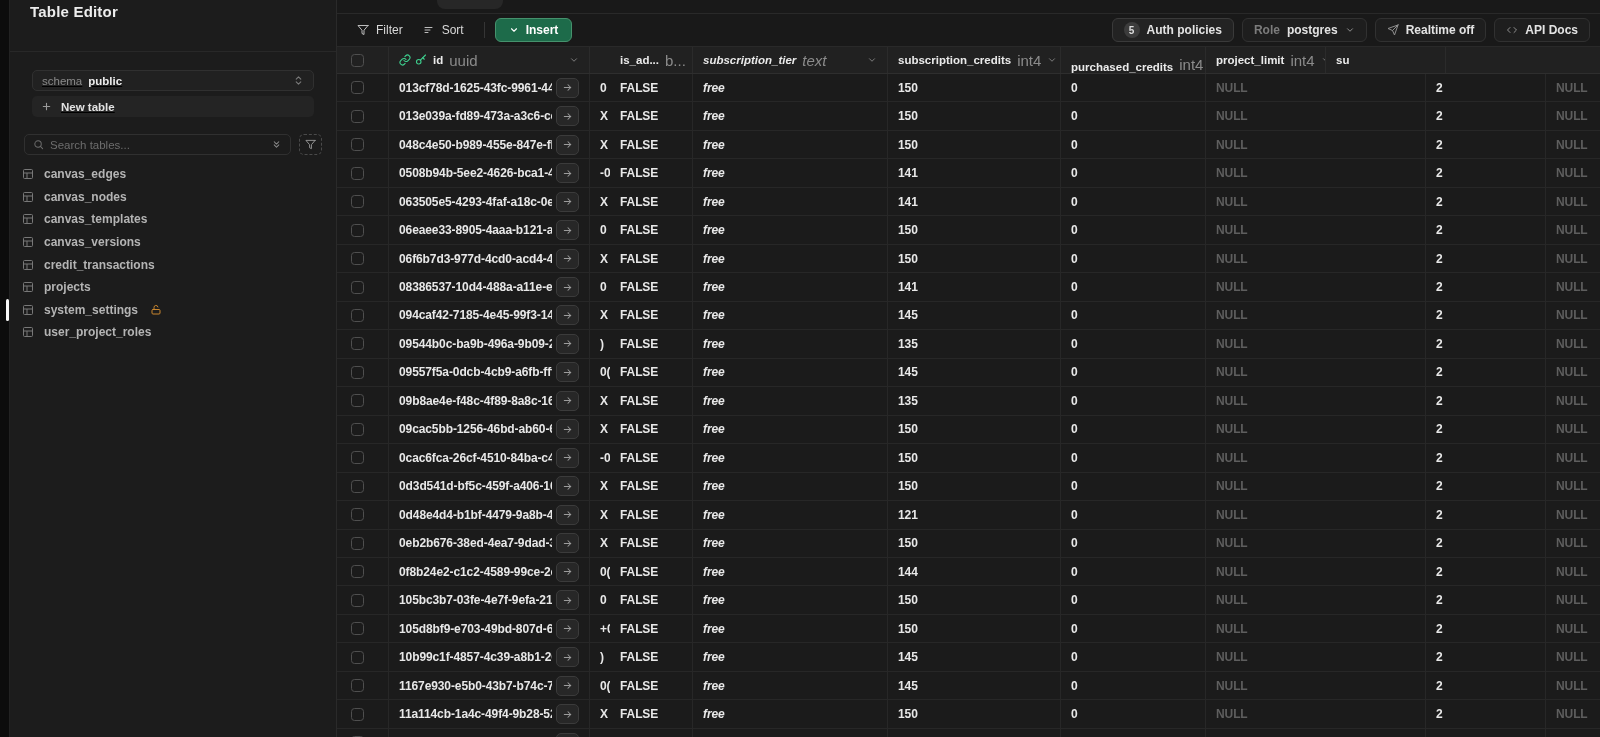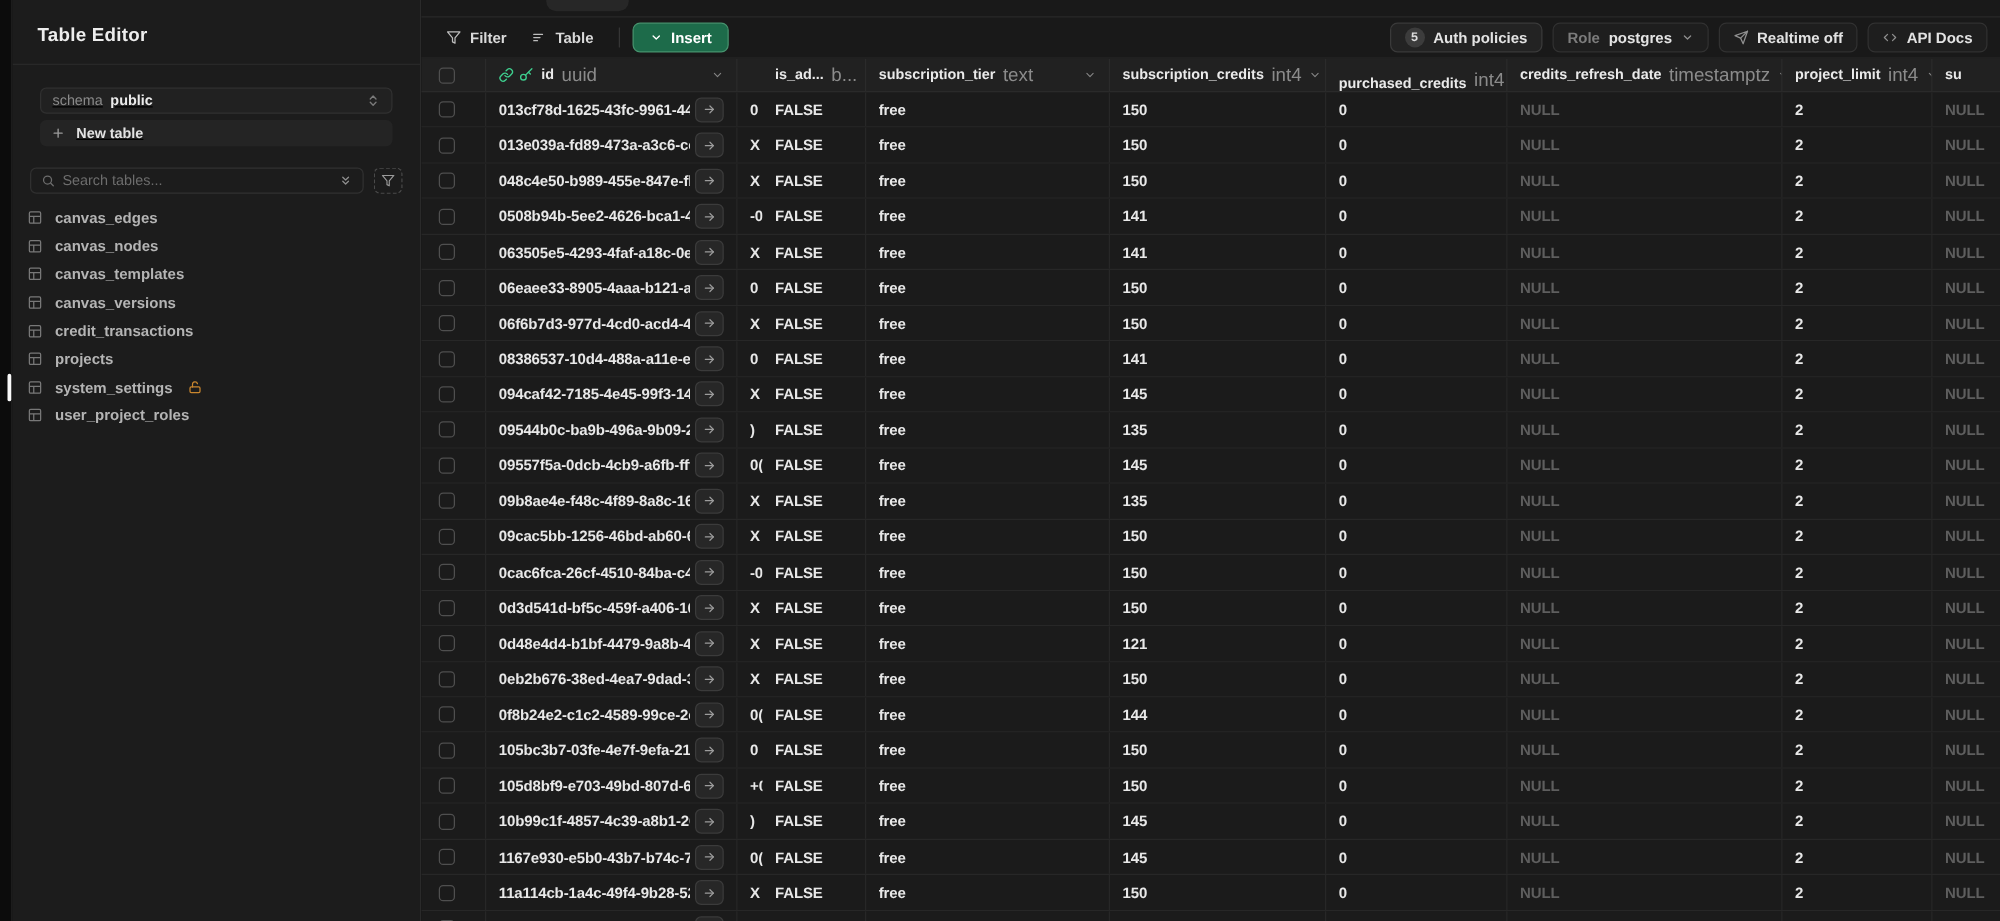--- a/index.html
+++ b/index.html
@@ -8,21 +8,21 @@
   svg { display:block; }
 
   .app { display:flex; width:1600px; height:737px; }
 
   
   .rail { width:10px; flex:none; background:#0c0c0c; border-right:1px solid #222; position:relative; }
   .rail-active-bar { position:absolute; right:0; top:299px; width:3px; height:22px; background:#fafafa; border-radius:2px; }
 
   
   .sidebar { width:327px; flex:none; background:#1c1c1c; border-right:1px solid #2a2a2a; display:flex; flex-direction:column; }
-  .sb-header { height:52px; flex:none; border-bottom:1px solid #282828; display:flex; align-items:flex-end; padding:14px 20px; }
+  .sb-header { height:52px; flex:none; border-bottom:1px solid #282828; display:flex; align-items:flex-start; padding:3px 20px; }
   .sb-title { font-size:15px; font-weight:700; color:#ededed; letter-spacing:.2px; }
   .sb-controls { padding:18px 22px 0;text-decoration:underline; }
   .schema-select { display:flex; align-items:center; gap:6px; background:#212121; border:1px solid #303030; border-radius:5px; height:21px; padding:0 9px; color:#8a8a8a; font-size:11.5px; }
   .schema-select b { color:#ececec; font-weight:700; }
   .sel-icon { margin-left:auto; color:#7a7a7a; }
   .new-table { margin-top:5px; height:21px; display:flex; align-items:center; gap:9px; background:#242424; border-radius:5px; padding:0 9px; font-size:11.5px; font-weight:700; color:#e2e2e2; }
   .new-table .plus { color:#9a9a9a; }
   .search-row { display:flex; gap:8px; margin:17px 14px 0; }
   .search-box { flex:1; height:21px; border:1px solid #303030; border-radius:5px; display:flex; align-items:center; gap:6px; padding:0 8px; color:#6d6d6d; }
   .search-box input { flex:1; background:transparent; border:none; outline:none; color:#9a9a9a; font-size:11.5px; font-family:inherit; }
@@ -35,21 +35,21 @@
   .tl-item.selected .table-ic { color:#b8b8b8; }
   .lock-ic { display:none; color:#c9862e; margin-left:2px; }
   .tl-item.locked .lock-ic { display:flex; }
 
   
   .main { flex:1; display:flex; flex-direction:column; background:#191919; position:relative; overflow:hidden; }
   .top-strip { height:14px; flex:none; border-bottom:1px solid #292929; position:relative; }
   .top-pill { position:absolute; left:100px; top:0; width:66px; height:9px; background:#272727; border-radius:0 0 8px 8px; }
 
   .toolbar { height:33px; flex:none; display:flex; align-items:center; padding:0 10px; border-bottom:1px solid #292929; }
-  .ghost-btn { display:flex; align-items:center; gap:7px; color:#d9d9d9; font-size:12px; font-weight:700; padding:0 10px; height:24px; border:none; background:transparent; border-radius:5px; font-family:inherit; cursor:pointer; }
+  .ghost-btn { display:flex; align-items:center; gap:7px; color:#d9d9d9; font-size:12px; font-weight:400; padding:0 10px; height:24px; border:none; background:transparent; border-radius:5px; font-family:inherit; cursor:pointer; }
   .ghost-btn .ic { color:#bdbdbd; }
   .tb-divider { width:1px; height:16px; background:#353535; margin:0 10px; }
   .insert-btn { display:flex; align-items:center; gap:7px; background:#1d6b4a; border:1px solid #46926d; border-radius:6px; height:24px; padding:0 13px; color:#fff; font-size:12px; font-weight:700; font-family:inherit; cursor:pointer; }
   .toolbar-right { margin-left:auto; display:flex; gap:8px; align-items:center; }
   .tb-btn { display:flex; align-items:center; gap:7px; height:24px; padding:0 11px; border:1px solid #313131; border-radius:6px; background:#1e1e1e; color:#e3e3e3; font-size:12px; font-weight:700; font-family:inherit; cursor:pointer; white-space:nowrap; }
   .tb-btn .ic { color:#8f8f8f; }
   .auth-btn { border-color:#3a3a3a; background:#232323; }
   .count-badge { width:16px; height:16px; border-radius:50%; background:#3c3c3c; color:#dcdcdc; font-size:10px; font-weight:700; display:flex; align-items:center; justify-content:center; }
   .dim { color:#7c7c7c; font-weight:600; }
 
@@ -59,21 +59,21 @@
   .hcell { flex:none; display:flex; align-items:center; gap:6px; padding:0 10px; border-right:1px solid #2b2b2b; overflow:hidden; white-space:nowrap; }
   .hname { color:#eaeaea; font-weight:700; font-size:11.5px; }
   .htype { color:#8b8b8b; font-size:15px; }
   .hchev { margin-left:auto; color:#848484; flex:none; }
   .key-ics { display:flex; gap:4px; color:#3ecf8e; flex:none; }
 
   .col-check   { width:52px;  padding-left:14px; }
   .col-id      { width:201px; }
   .col-frag    { width:20px;  border-right:none; padding:0 2px 0 4px; }
   .col-bool    { width:83px;  }
-  .col-tier    { width:195px; }
+  .col-tier    { width:195px;font-style:italic; }
   .col-credits { width:173px; }
   .col-purch   { width:145px;align-items:flex-end; }
   .col-refresh { width:220px; }
   .col-limit   { width:120px; }
   .col-su      { width:120px; }
 
   .gr { display:flex; height:28.48px; border-bottom:1px solid #272727; background:#1b1b1b; }
   .cell { flex:none; display:flex; align-items:center; padding:0 10px; border-right:1px solid #272727; font-size:12px; font-weight:600; color:#e8e8e8; overflow:hidden; white-space:nowrap; letter-spacing:-0.1px; }
   .cell.col-frag { border-right:none; }
   .cb { width:13px; height:13px; flex:none; border:1px solid #4f4f4f; border-radius:3.5px; background:transparent; cursor:pointer; }
@@ -252,21 +252,21 @@
             </svg>
         </span>
         <span>Filter</span>
       </button>
       <button class="ghost-btn">
         <span class="ic">
           <svg width="12" height="12" viewBox="0 0 24 24" fill="none" stroke="currentColor" stroke-width="2" stroke-linecap="round">
               <path d="M4 7h14M4 12h10M4 17h6"></path>
             </svg>
         </span>
-        <span>Table</span>
+        <span>Sort</span>
       </button>
       <div class="tb-divider"></div>
       <button class="insert-btn">
         <span>
           <svg width="10" height="10" viewBox="0 0 24 24" fill="none" stroke="currentColor" stroke-width="2.6" stroke-linecap="round" stroke-linejoin="round">
               <path d="M6 9l6 6 6-6"></path>
             </svg>
         </span>
         <span>Insert</span>
       </button>
@@ -367,29 +367,20 @@
         </div>
         <div class="hcell col-purch">
           <span class="hname">purchased_credits</span>
           <span class="htype">int4</span>
           <span class="hchev">
             <svg width="10" height="10" viewBox="0 0 24 24" fill="none" stroke="currentColor" stroke-width="2.2" stroke-linecap="round" stroke-linejoin="round">
                 <path d="M6 9l6 6 6-6"></path>
               </svg>
           </span>
         </div>
-        <div class="hcell col-refresh">
-          <span class="hname">credits_refresh_date</span>
-          <span class="htype">timestamptz</span>
-          <span class="hchev">
-            <svg width="10" height="10" viewBox="0 0 24 24" fill="none" stroke="currentColor" stroke-width="2.2" stroke-linecap="round" stroke-linejoin="round">
-                <path d="M6 9l6 6 6-6"></path>
-              </svg>
-          </span>
-        </div>
         <div class="hcell col-limit">
           <span class="hname">project_limit</span>
           <span class="htype">int4</span>
           <span class="hchev">
             <svg width="10" height="10" viewBox="0 0 24 24" fill="none" stroke="currentColor" stroke-width="2.2" stroke-linecap="round" stroke-linejoin="round">
                 <path d="M6 9l6 6 6-6"></path>
               </svg>
           </span>
         </div>
         <div class="hcell col-su">

